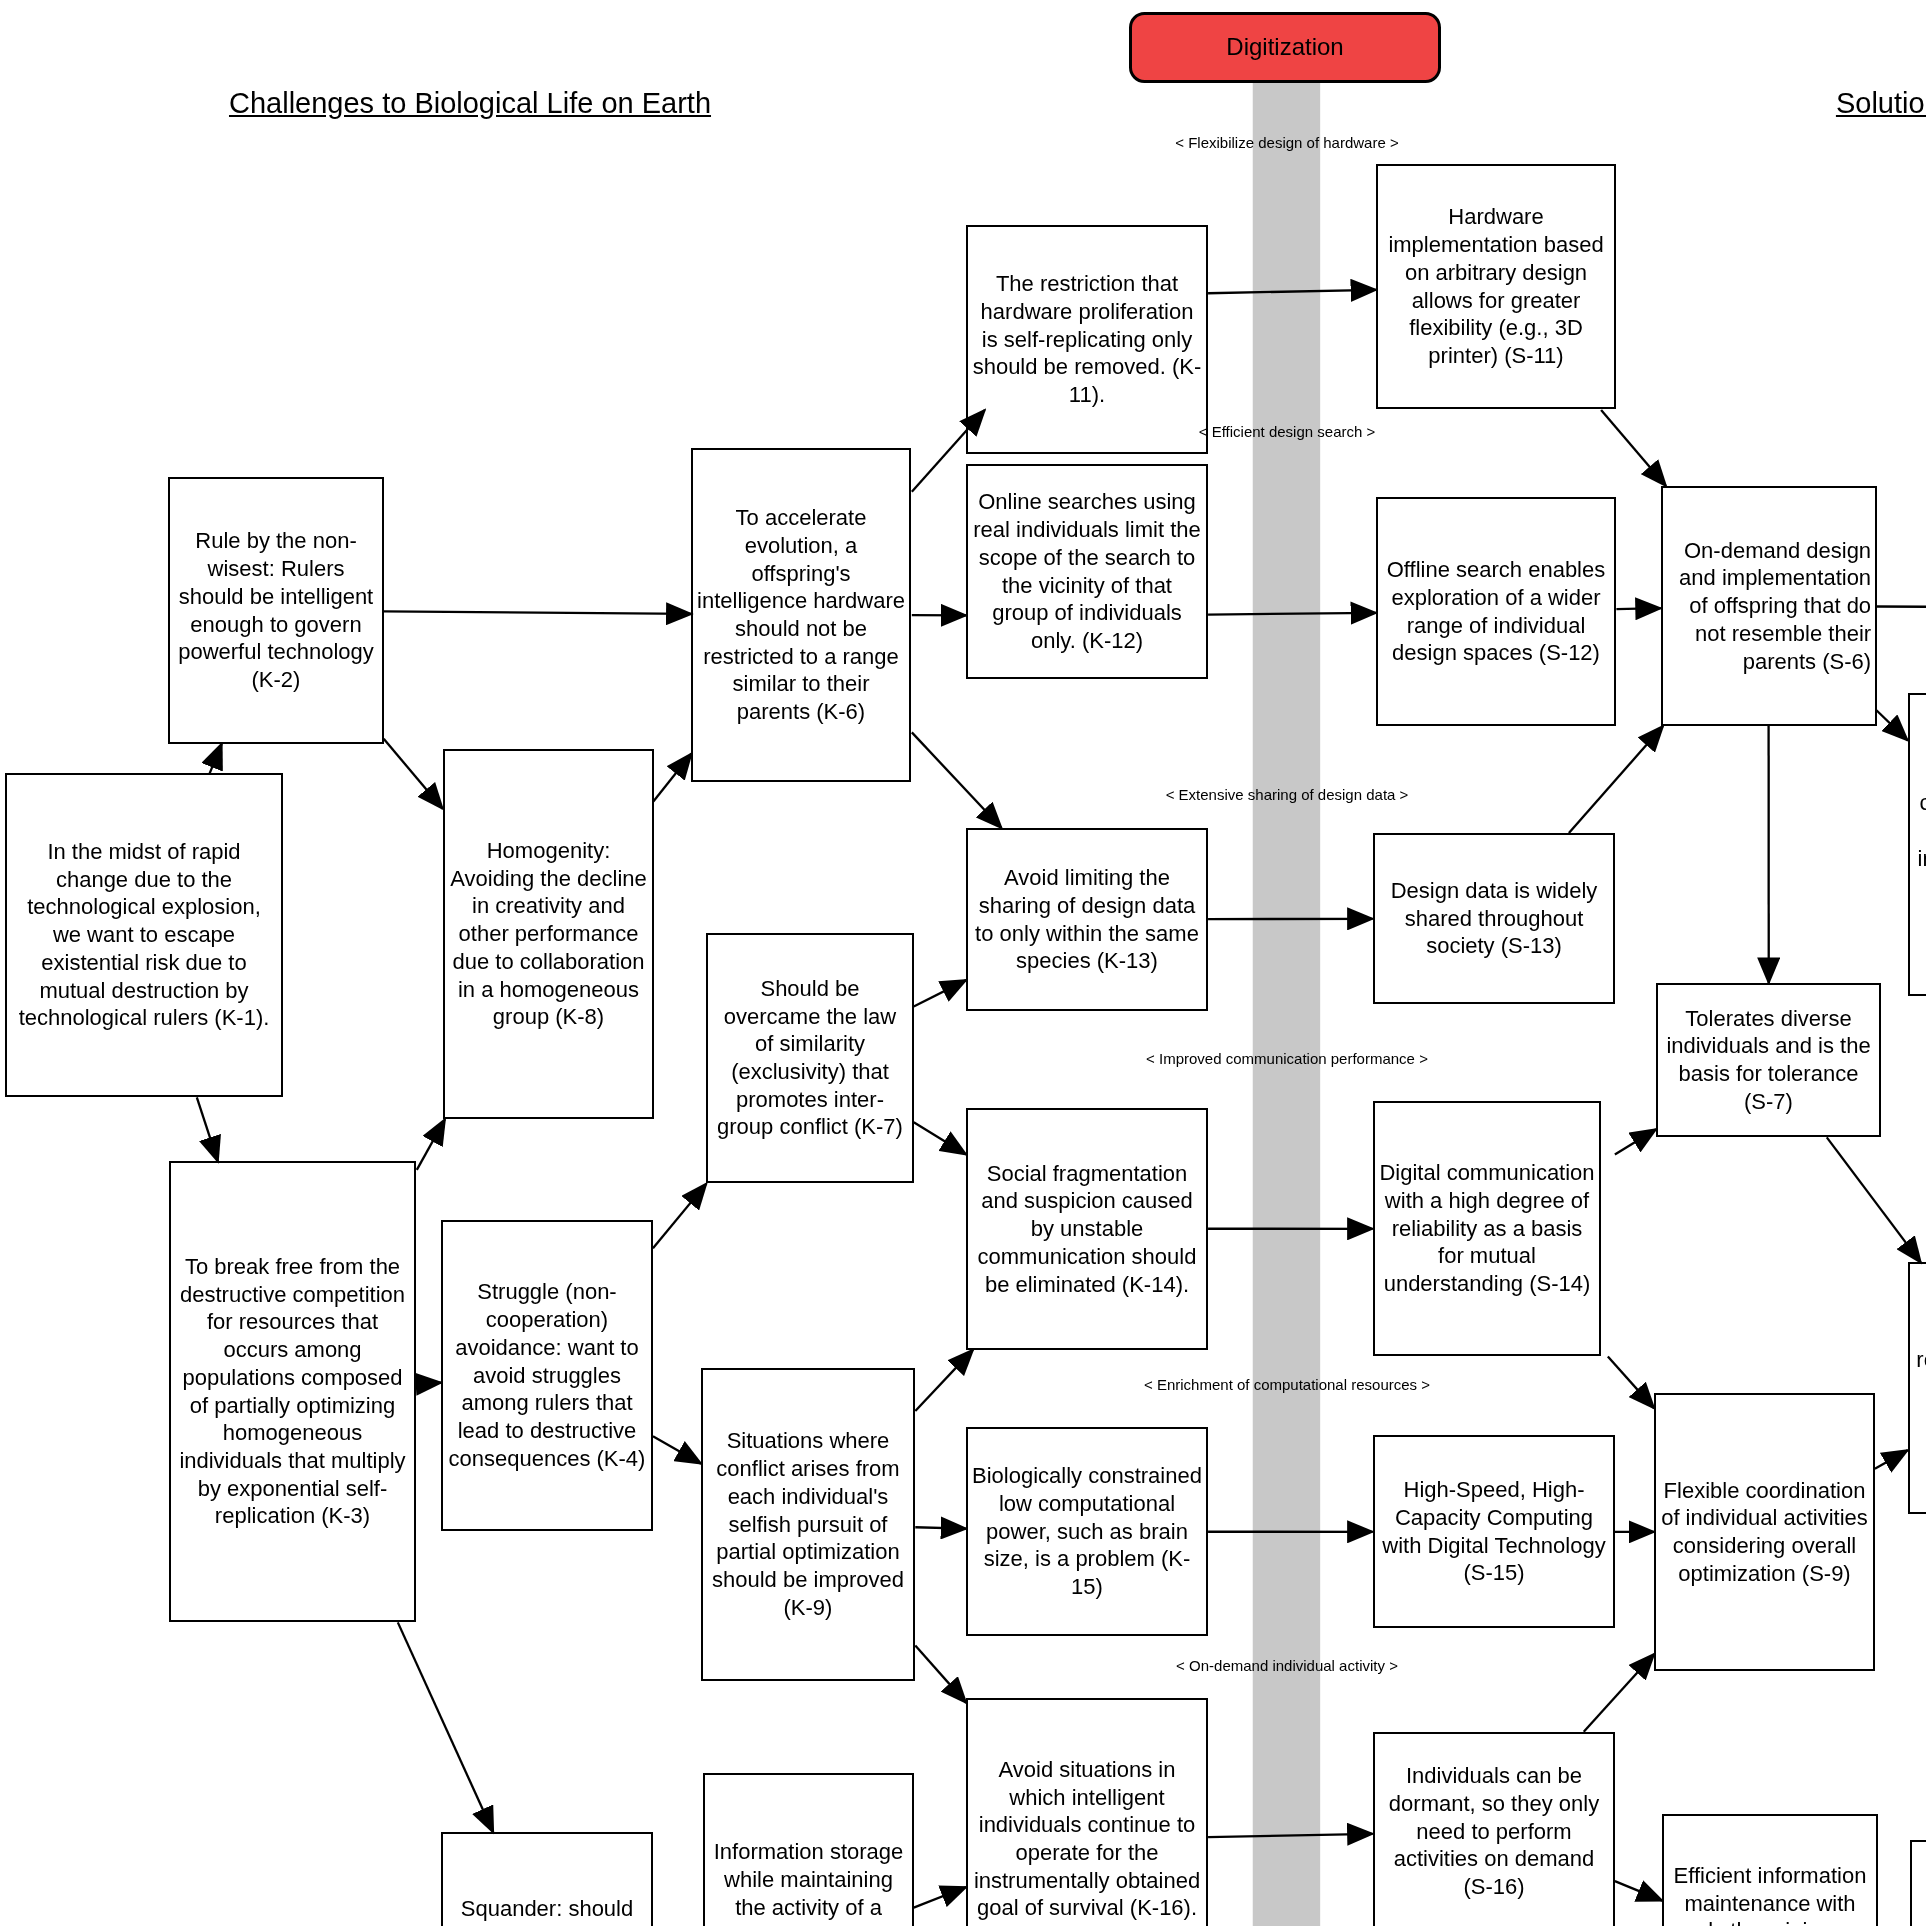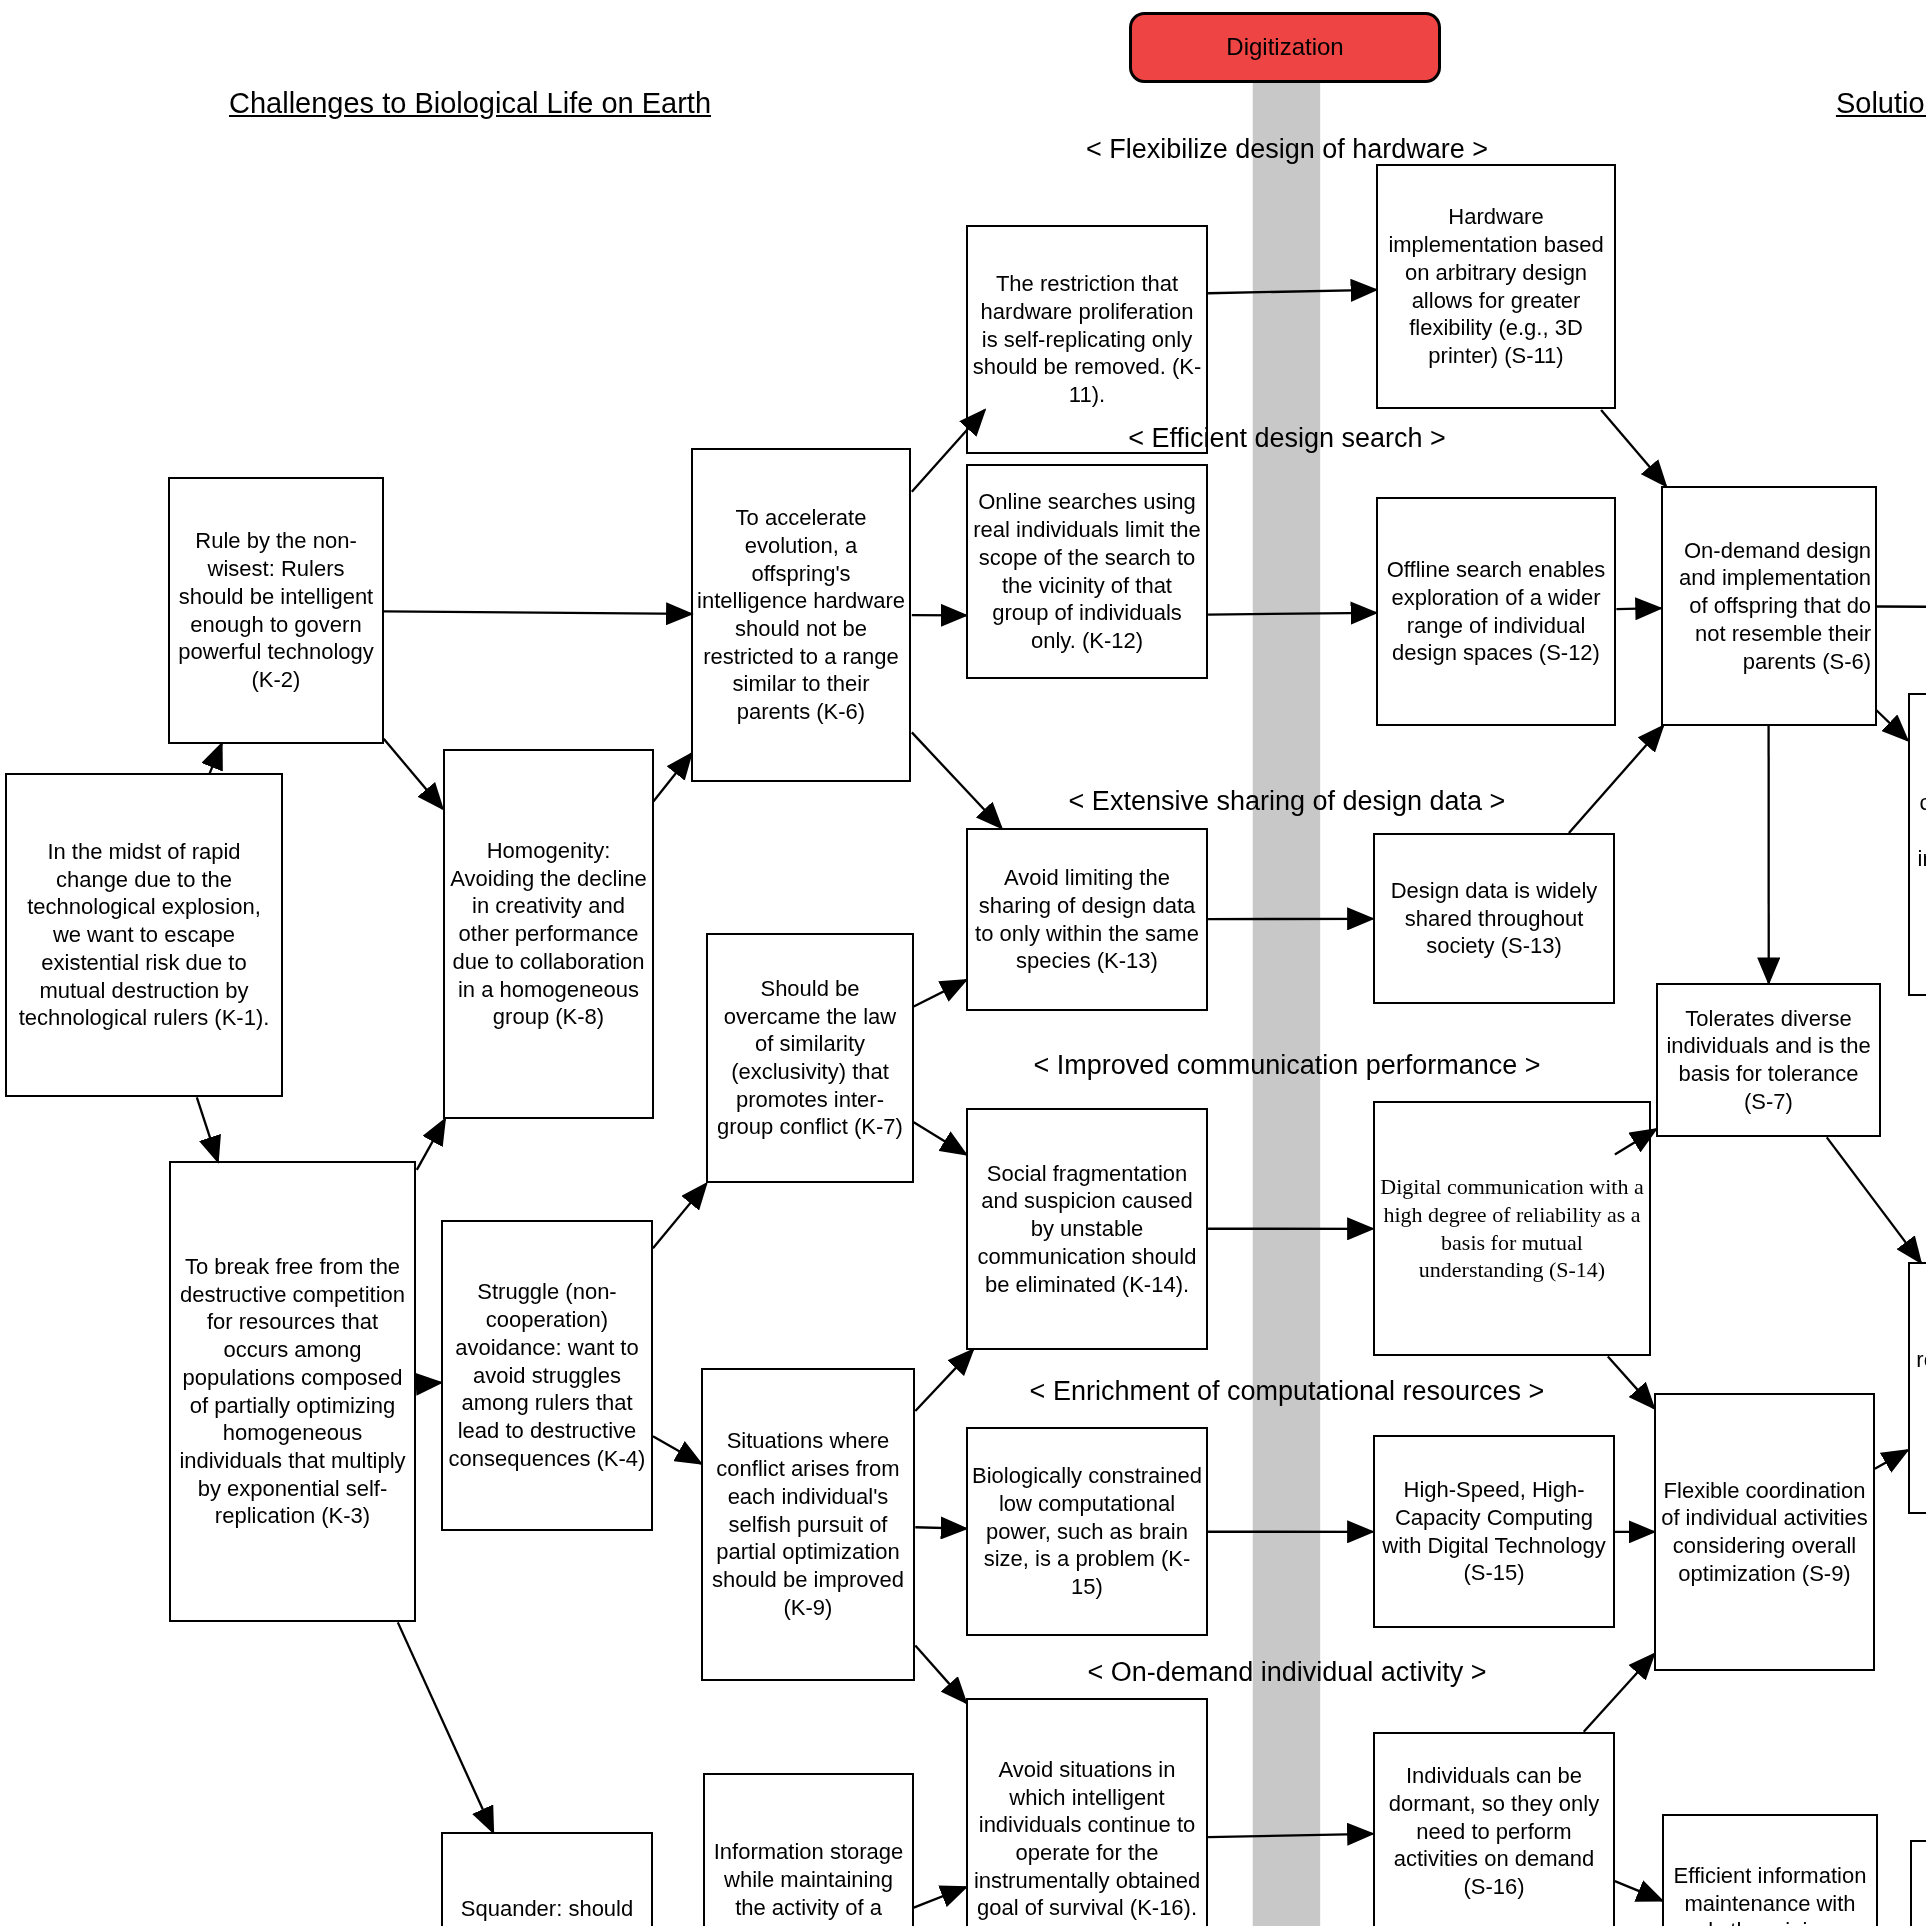--- a/index.html
+++ b/index.html
@@ -5,21 +5,21 @@
   html,body{margin:0;padding:0;background:#ffffff;}
   #canvas{position:relative;width:2581px;height:2264px;background:#ffffff;overflow:hidden;
           font-family:"Liberation Sans",sans-serif;color:#000;}
   svg.layer{position:absolute;left:0;top:0;pointer-events:none;}
   #bg-svg{z-index:0;}
   #edge-svg{z-index:2;}
   .node{position:absolute;box-sizing:border-box;background:#fff;border:2.7px solid #000;
         display:flex;align-items:center;justify-content:center;text-align:center;
         font-size:22px;line-height:1.26;padding:2.3px 3.9px;z-index:1;}
   .section-label{position:absolute;transform:translateX(-50%);white-space:nowrap;
-        font-size:27px;z-index:3;}
+        font-size:15px;z-index:3;}
   .header{position:absolute;font-size:29px;text-align:center;text-decoration:underline;
         white-space:nowrap;z-index:3;}
   #digitization{position:absolute;left:1129px;top:11.6px;width:312px;height:71px;
         box-sizing:border-box;border:3.1px solid #000;border-radius:15.4px;background:#ef4444;
         display:flex;align-items:center;justify-content:center;font-size:24px;z-index:1;}
 </style>
 </head>
 <body>
 
 <div id="canvas">
@@ -53,21 +53,21 @@
   <div class="node" id="node-k11" style="left:966px;top:181px;width:242px;height:229px;margin-top:44px;">The restriction that hardware proliferation is self-replicating only should be removed. (K-11).</div>
   <div class="node" id="node-k12" style="left:966px;top:464px;width:242px;height:215px;">Online searches using real individuals limit the scope of the search to the vicinity of that group of individuals only. (K-12)</div>
   <div class="node" id="node-k13" style="left:966px;top:828px;width:242px;height:183px;">Avoid limiting the sharing of design data to only within the same species (K-13)</div>
   <div class="node" id="node-k14" style="left:966px;top:1108px;width:242px;height:242px;">Social fragmentation and suspicion caused by unstable communication should be eliminated (K-14).</div>
   <div class="node" id="node-k15" style="left:966px;top:1427px;width:242px;height:209px;">Biologically constrained low computational power, such as brain size, is a problem (K-15)</div>
   <div class="node" id="node-k16" style="left:966px;top:1698px;width:242px;height:282px;">Avoid situations in which intelligent individuals continue to operate for the instrumentally obtained goal of survival (K-16).</div>
 
   <div class="node" id="node-s11" style="left:1376px;top:164px;width:240px;height:245px;">Hardware implementation based on arbitrary design allows for greater flexibility (e.g., 3D printer) (S-11)</div>
   <div class="node" id="node-s12" style="left:1376px;top:497px;width:240px;height:229px;">Offline search enables exploration of a wider range of individual design spaces (S-12)</div>
   <div class="node" id="node-s13" style="left:1373px;top:833px;width:242px;height:171px;">Design data is widely shared throughout society (S-13)</div>
-  <div class="node" id="node-s14" style="left:1373px;top:1101px;width:278px;height:255px;font-family:Liberation Serif, serif;">Digital communication with a high degree of reliability as a basis for mutual understanding (S-14)</div>
+  <div class="node" id="node-s14" style="left:1373px;top:1101px;width:228px;height:255px;">Digital communication with a high degree of reliability as a basis for mutual understanding (S-14)</div>
   <div class="node" id="node-s15" style="left:1373px;top:1435px;width:242px;height:193px;">High-Speed, High-Capacity Computing with Digital Technology (S-15)</div>
   <div class="node" id="node-s16" style="left:1373px;top:1732px;width:242px;height:199px;">Individuals can be dormant, so they only need to perform activities on demand (S-16)</div>
 
   <div class="node" id="node-s6" style="left:1661px;top:486px;width:216px;height:240px;text-align:right;">On-demand design and implementation of offspring that do not resemble their parents (S-6)</div>
   <div class="node" id="node-s7" style="left:1656px;top:983px;width:225px;height:154px;">Tolerates diverse individuals and is the basis for tolerance (S-7)</div>
   <div class="node" id="node-s9" style="left:1654px;top:1393px;width:221px;height:278px;">Flexible coordination of individual activities considering overall optimization (S-9)</div>
   <div class="node" id="node-s10" style="left:1662px;top:1814px;width:216px;height:262px;">Efficient information maintenance with only the minimum necessary individuals active (S-10)</div>
   <div class="node" id="node-s8" style="left:1908px;top:693px;width:216px;height:303px;">Diversification: Collaboration of complementary and different skills improves the overall performance of society, including creativity (S-8)</div>
   <div class="node" id="node-s4" style="left:1908px;top:1262px;width:216px;height:252px;">Cooperation: can reduce opportunities for struggle and avoid destructive competition (S-4)</div>
   <div class="node" id="node-s5" style="left:1910px;top:1840px;width:214px;height:219px;">Knowing contentment: Minimizing resource use to avoid depletion (S-5)</div>

